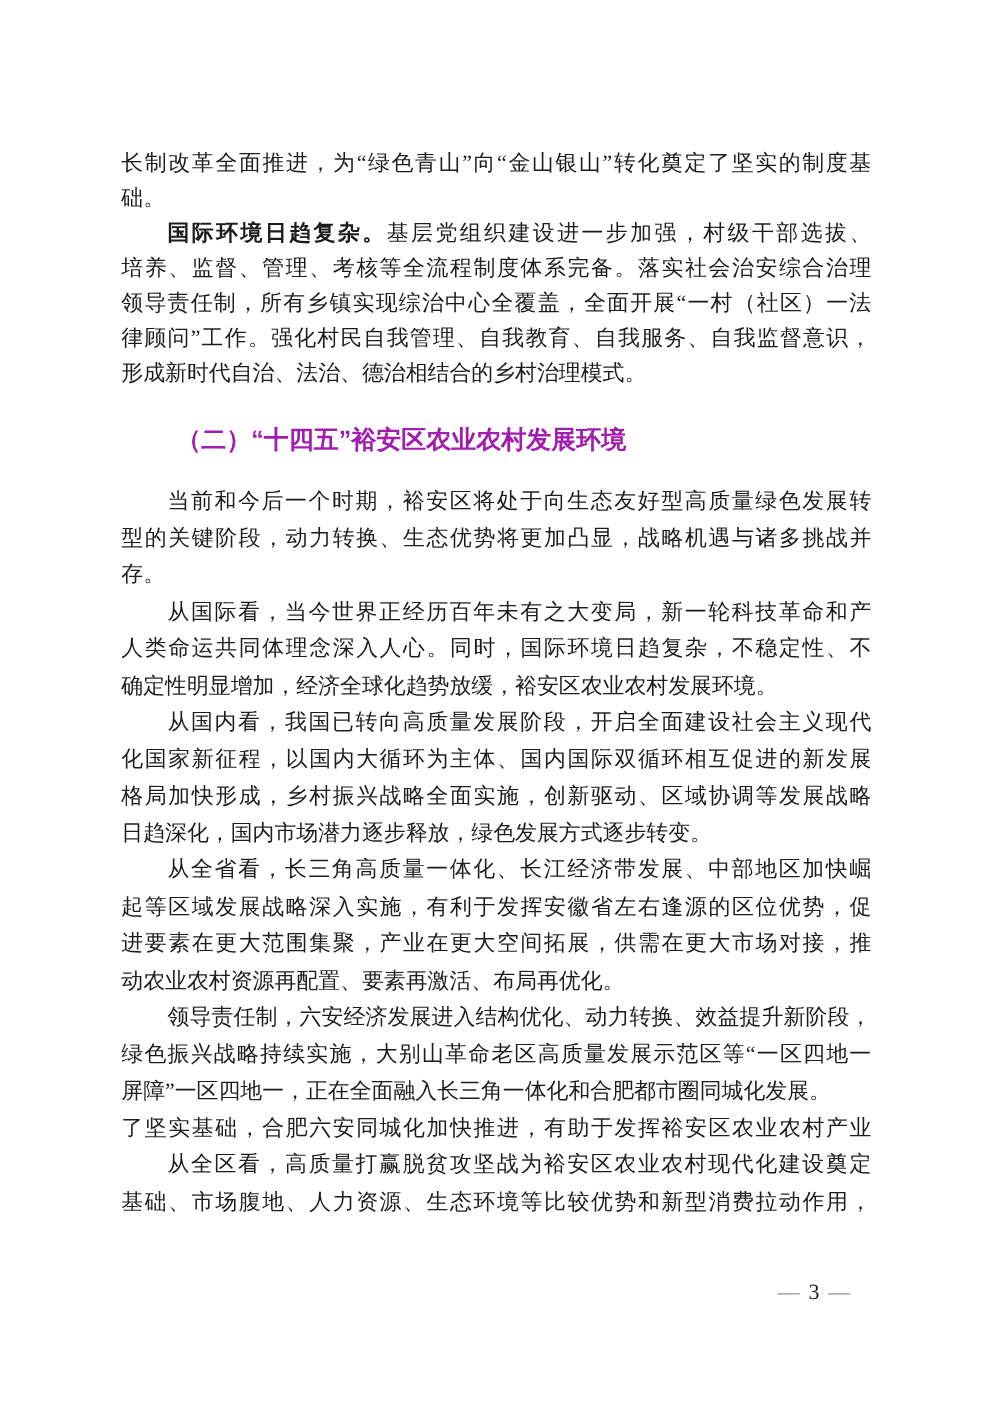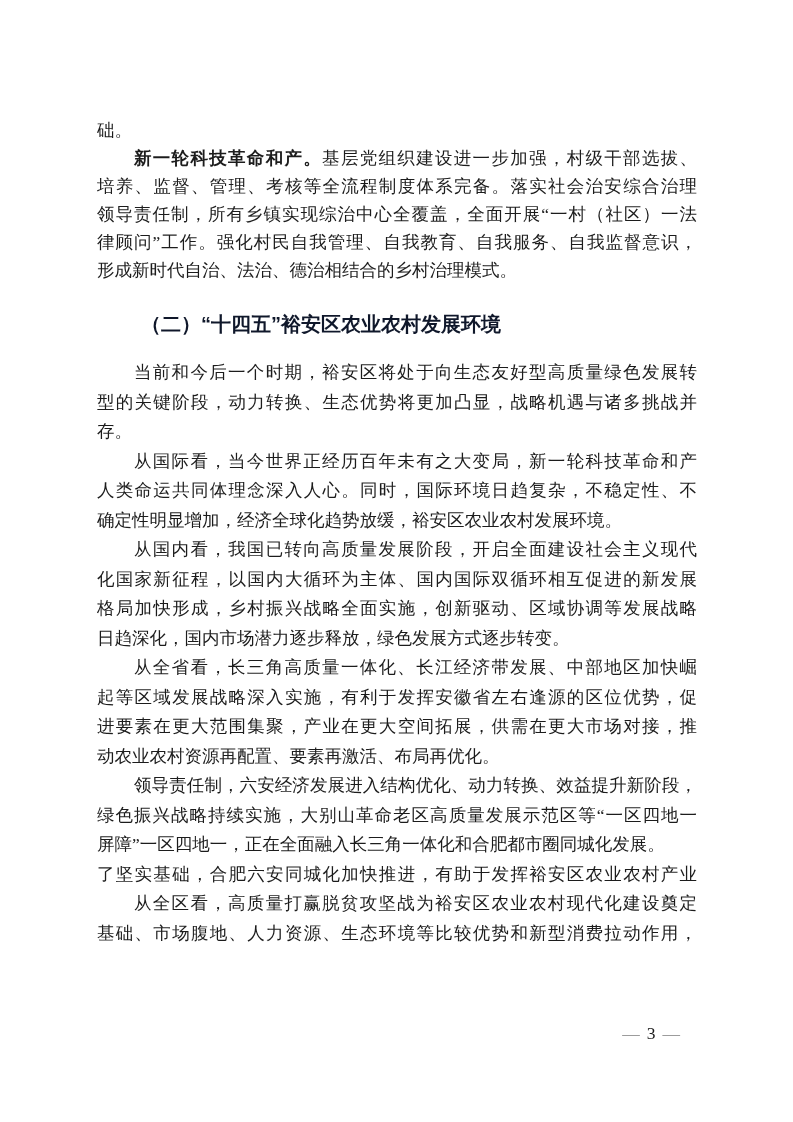--- a/index.html
+++ b/index.html
@@ -35,46 +35,47 @@
   .ln.indent { text-indent: 37px; }
   .ln b { font-weight: 700; }
   .heading {
     font-family: "Liberation Sans", "DejaVu Sans", sans-serif;
     font-weight: 700;
     font-size: 20px;
     line-height: 30px;
     margin: 25px 0 19px 0;
     text-indent: 44px;
     text-align: left;
-    color: #0f172a;
+    color: #a21caf;
   }
   .pagenum {
     position: absolute;
     top: 1022px;
     right: 113px;
     font-size: 17.5px;
     line-height: 22px;
     color: #1c1c1c;
     white-space: nowrap;
   }
   .pagenum .dash { color: #8c8c8c; }
   .pagenum .num { margin: 0 7px; color: #1c1c1c; }
 </style>
 </head>
 <body>
 
 <div class="page">
   <div class="content">
 
     <div class="para sec1">
+      <div class="ln">长制改革全面推进，为“绿色青山”向“金山银山”转化奠定了坚实的制度基</div>
       <div class="ln end">础。</div>
     </div>
 
     <div class="para sec1">
-      <div class="ln indent"><b>新一轮科技革命和产。</b><span>基层党组织建设进一步加强，村级干部选拔、</span></div>
+      <div class="ln indent"><b>国际环境日趋复杂。</b><span>基层党组织建设进一步加强，村级干部选拔、</span></div>
       <div class="ln">培养、监督、管理、考核等全流程制度体系完备。落实社会治安综合治理</div>
       <div class="ln">领导责任制，所有乡镇实现综治中心全覆盖，全面开展“一村（社区）一法</div>
       <div class="ln">律顾问”工作。强化村民自我管理、自我教育、自我服务、自我监督意识，</div>
       <div class="ln end">形成新时代自治、法治、德治相结合的乡村治理模式。</div>
     </div>
 
     <h2 class="heading">（二）“十四五”裕安区农业农村发展环境</h2>
 
     <div class="para sec2">
       <div class="ln indent">当前和今后一个时期，裕安区将处于向生态友好型高质量绿色发展转</div>

